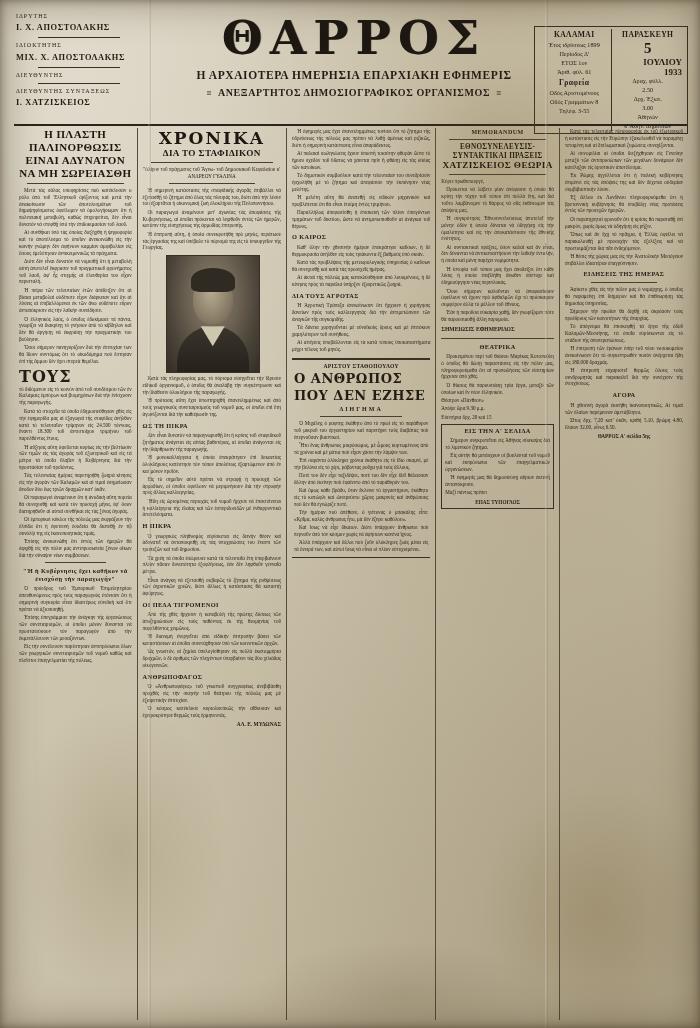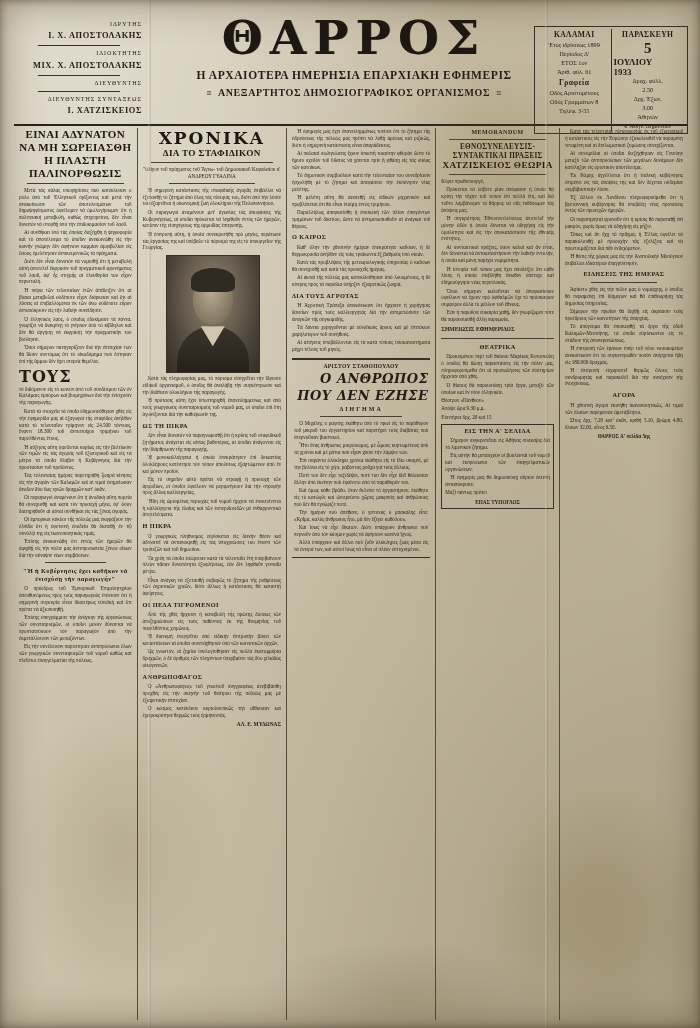--- a/index.html
+++ b/index.html
@@ -44,23 +44,23 @@
   
   .masthead {
     position: relative;
     height: 112px;
     border-bottom: 2px solid #2b241b;
     padding-bottom: 2px;
   }
   .mh-left {
     position: absolute;
     left: 2px;
-    top: 10px;
+    top: 2px;
     width: 126px;
-    text-align: right;
+    text-align: left;
     font-size: 7px;
     line-height: 1.55;
     letter-spacing: 0.3px;
   }
   .mh-left .lbl { font-size: 6px; letter-spacing: 1px; }
   .mh-left .nm { font-weight: bold; font-size: 8.4px; letter-spacing: 0.6px; }
   .mh-left .rule {
     height: 1px; background: #3a3026; margin: 3px 22px;
   }
   .mh-center {
@@ -124,21 +124,21 @@
   }
   .mh-r-col .big {
     font-weight: bold;
     font-size: 15px;
     text-align: center;
     line-height: 1.05;
   }
   .mh-r-col .mid {
     font-weight: bold;
     font-size: 9px;
-    text-align: left;
+    text-align: right;
     line-height: 1.15;
   }
   .mh-r-col .small { font-size: 6.2px; text-align: center; }
   .mh-r-col p { margin: 0; }
 
   
   .cols {
     position: absolute;
     top: 118px;
     left: 0;
@@ -270,28 +270,27 @@
     margin-top: 5px;
     padding: 3px 2px 2px;
   }
   .storybox .auth {
     text-align: center;
     font-size: 5.6px;
     font-weight: bold;
     letter-spacing: 0.3px;
   }
   .storybox .sttl {
-    text-align: right;
+    text-align: left;
     font-family: "DejaVu Serif", serif;
     font-size: 13px;
     font-weight: bold;
     line-height: 1.1;
     letter-spacing: 0.5px;
     margin: 2px 0;
-    font-style: italic;
   }
   .storybox .skind {
     text-align: center;
     font-size: 6px;
     letter-spacing: 2px;
     font-weight: bold;
     margin-bottom: 2px;
   }
 
   .adbox {
@@ -388,22 +387,22 @@
           <p class="small">3.00</p>
           <p class="small">Άθηνών</p>
           <p class="small">κ' Άθην. Δημοσιών</p>
         </div>
       </div>
     </div>
 
     <div class="cols">
 
       <div class="col c1">
+        <div class="hl big">Η ΠΛΑΣΤΗ ΠΑΛΙΝΟΡΘΩΣΙΣ</div>
         <div class="hl big">ΕΙΝΑΙ ΑΔΥΝΑΤΟΝ ΝΑ ΜΗ ΣΩΡΕΙΑΣΘΗ</div>
-        <div class="hl big">Η ΠΛΑΣΤΗ ΠΑΛΙΝΟΡΘΩΣΙΣ</div>
         <div class="rule-thin"></div>
         <p class="t">Μετά τάς σάλας υποφηρίσεις πού κατέκλυσαν ο ρόλο ἀπό τοῦ Ἑλληνικοῦ ὀρίζοντος καὶ μετά τὴν ἀνακοίνωσιν τῶν ἀποτελεσμάτων τοῦ δημοψηφίσματος ὀφείλομεν νὰ ὁμολογήσωμεν ὅτι ἡ πολιτειακή μεταβολή, καθώς ἐπιχειρείται, δὲν εἶναι δυνατόν νὰ στεφθῇ ὑπό τὴν ἐπιδοκιμασίαν τοῦ λαοῦ.</p>
         <p class="t">Αἱ συνθῆκαι ὑπό τὰς ὁποίας διεξήχθη ἡ ψηφοφορία καὶ τὸ ἀποτέλεσμα τὸ ὁποῖον ἀνεκοινώθη εἰς τὴν κοινὴν γνώμην δὲν ἀφήνουν καμμίαν ἀμφιβολίαν εἰς ὅσους ἐμελέτησαν ἀντικειμενικῶς τὰ πράγματα.</p>
         <p class="t">Διότι δὲν εἶναι δυνατόν νὰ νομισθῇ ὅτι ἡ μεταβολή αὐτὴ ἀποτελεῖ ἔκφρασιν τοῦ πραγματικοῦ φρονήματος τοῦ λαοῦ, ἀφ' ἧς στιγμῆς αἱ ἐλευθερίαι του εἶχον περισταλῆ.</p>
         <p class="t">Ἡ πείρα τῶν τελευταίων ἐτῶν ἀπέδειξεν ὅτι αἱ βίαιαι μεταβολαὶ οὐδέποτε εἶχον διάρκειαν καὶ ὅτι αἱ λύσεις αἱ ἐπιβαλλόμεναι ἐκ τῶν ἄνω οὐδέποτε εὗρον ἀνταπόκρισιν εἰς τὴν λαϊκὴν συνείδησιν.</p>
         <p class="t">Ὁ ἑλληνικός λαός, ὁ ὁποῖος ἐδοκίμασε τὰ πάντα, γνωρίζει νὰ διακρίνῃ τὸ γνήσιον ἀπὸ τὸ κίβδηλον καὶ δὲν θὰ ἀργήσῃ νὰ ἐκφράσῃ τὴν πραγματικὴν του βούλησιν.</p>
         <p class="t">Ὅσοι σήμερον πανηγυρίζουν διὰ τὴν ἐπιτυχίαν των θὰ ἴδουν συντόμως ὅτι τὸ οἰκοδόμημα ποὺ ἔστησαν ἐπὶ τῆς ἄμμου δὲν ἔχει στερεὰ θεμέλια.</p>
 
         <div class="megabox">
           <div class="mega">ΤΟΥΣ</div>

